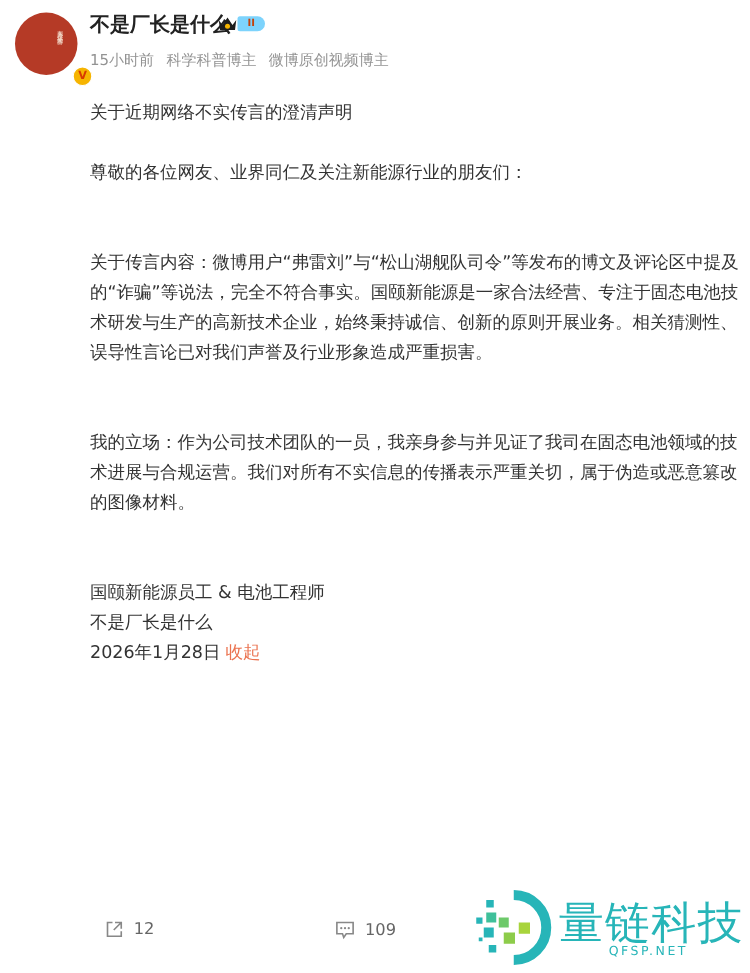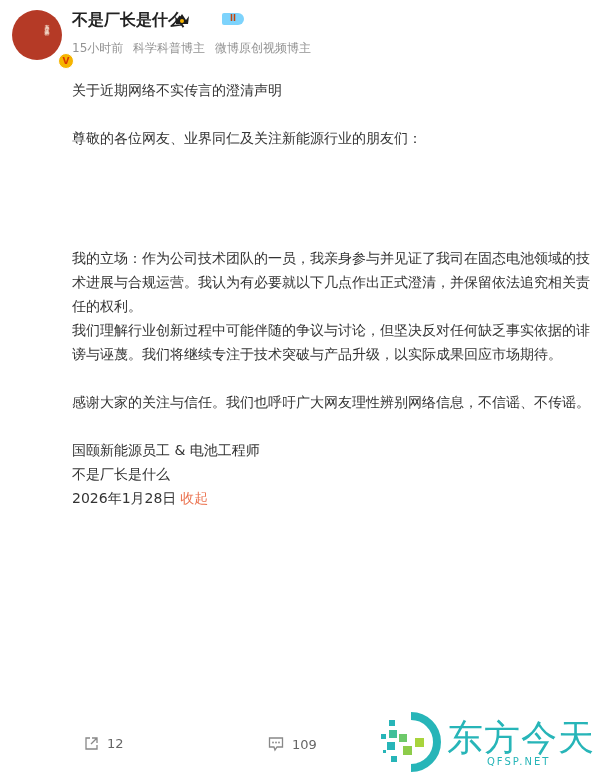--- a/index.html
+++ b/index.html
@@ -8,21 +8,21 @@
   .avatar { position:absolute; left:12px; top:10px; width:50px; height:50px; border-radius:50%;
             background:#b53a26; overflow:visible; }
   .avatar-text { position:absolute; left:14px; top:10px; width:24px; height:30px;
                  color:#f2d9c8; font-size:5px; line-height:6px; writing-mode:vertical-rl; letter-spacing:0.5px;}
   .verified { position:absolute; left:46px; top:43px; width:14px; height:14px; border-radius:50%;
               background:#f6b400; border:1.5px solid #fff; color:#d83a00; font-size:9px; font-weight:bold;
               text-align:center; line-height:14px; }
   .username { position:absolute; left:72px; top:10px; font-size:16px; font-weight:bold; color:#222; }
   .crown { position:absolute; left:174px; top:12px; width:16px; height:14px; }
   .badge { position:absolute; left:190px; top:13px; width:22px; height:12px; background:#7dd3fc;
-           border-radius:2px 6px 6px 2px; color:#c4420a; font-size:8px; font-weight:bold; text-align:center; line-height:12px;margin-left:32px;}
+           border-radius:2px 6px 6px 2px; color:#c4420a; font-size:8px; font-weight:bold; text-align:center; line-height:12px;}
   .meta { position:absolute; left:72px; top:40px; font-size:12px; color:#939393; }
   .meta span { margin-right:6px; }
   .content { position:absolute; left:72px; top:62px; width:520px; font-size:14px; line-height:24px; color:#333;margin-top:16px; }
   .content p { margin:0; }
   .gap { height:24px; }
   .collapse { color:#eb7350; margin-left:4px; }
   .actions { position:absolute; top:736px; left:0; width:554px; height:24px; font-size:13px; color:#666; }
   .act { position:absolute; display:flex; align-items:center; gap:8px; }
   .logo { position:absolute; left:377px; top:712px; width:220px; height:60px; }
   .logo-text { position:absolute; left:70px; top:2px; font-size:36px; color:#27b5b8; font-family:"DejaVu Serif",serif; letter-spacing:1px;}
@@ -49,26 +49,25 @@
   <span>科学科普博主</span>
   <span>微博原创视频博主</span>
 </div>
 
 <div class="content">
   <p>关于近期网络不实传言的澄清声明</p>
   <div class="gap"></div>
   <p>尊敬的各位网友、业界同仁及关注新能源行业的朋友们：</p>
   <div class="gap"></div>
   <div class="gap"></div>
+  <p>关于传言内容：微博用户“弗雷刘”与“松山湖舰队司令”等发布的博文及评论区中提及的“诈骗”等说法，完全不符合事实。国颐新能源是一家合法经营、专注于固态电池技术研发与生产的高新技术企业，始终秉持诚信、创新的原则开展业务。相关猜测性、误导性言论已对我们声誉及行业形象造成严重损害。</p>
   <div class="gap"></div>
   <div class="gap"></div>
-  <p>我的立场：作为公司技术团队的一员，我亲身参与并见证了我司在固态电池领域的技术进展与合规运营。我认为有必要就以下几点作出正式澄清，并保留依法追究相关责任的权利。</p>
-  <p>我们理解行业创新过程中可能伴随的争议与讨论，但坚决反对任何缺乏事实依据的诽谤与诬蔑。我们将继续专注于技术突破与产品升级，以实际成果回应市场期待。</p>
+  <p>我的立场：作为公司技术团队的一员，我亲身参与并见证了我司在固态电池领域的技术进展与合规运营。我们对所有不实信息的传播表示严重关切，属于伪造或恶意篡改的图像材料。</p>
   <div class="gap"></div>
-  <p>感谢大家的关注与信任。我们也呼吁广大网友理性辨别网络信息，不信谣、不传谣。</p>
   <div class="gap"></div>
   <p>国颐新能源员工 &amp; 电池工程师</p>
   <p>不是厂长是什么</p>
   <p><span>2026年1月28日</span><span class="collapse">收起</span></p>
 </div>
 
 <div class="actions">
   <div class="act" style="left:84px;">
     <svg width="15" height="15" viewBox="0 0 15 15">
       <path d="M6 2 H2 V13 H13 V9" fill="none" stroke="#888" stroke-width="1.3"></path>
@@ -93,15 +92,15 @@
     <rect x="4" y="22" width="5" height="5" fill="#27b5b8"></rect>
     <rect x="12" y="8" width="6" height="6" fill="#27b5b8"></rect>
     <rect x="12" y="18" width="8" height="8" fill="#3fc09a"></rect>
     <rect x="10" y="30" width="8" height="8" fill="#27b5b8"></rect>
     <rect x="22" y="22" width="8" height="8" fill="#6dc96a"></rect>
     <rect x="26" y="34" width="9" height="9" fill="#8dcc4a"></rect>
     <rect x="38" y="26" width="9" height="9" fill="#a8d43c"></rect>
     <rect x="14" y="44" width="6" height="6" fill="#27b5b8"></rect>
     <rect x="6" y="38" width="3" height="3" fill="#27b5b8"></rect>
   </svg>
-  <div class="logo-text">东方今天</div>
+  <div class="logo-text">量链科技</div>
   <div class="logo-sub">QFSP.NET</div>
 </div>
 
 </body></html>

